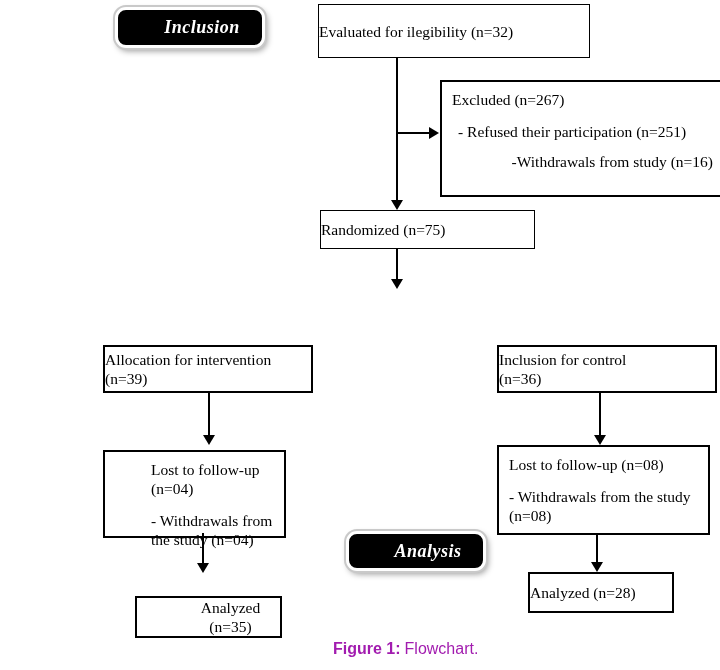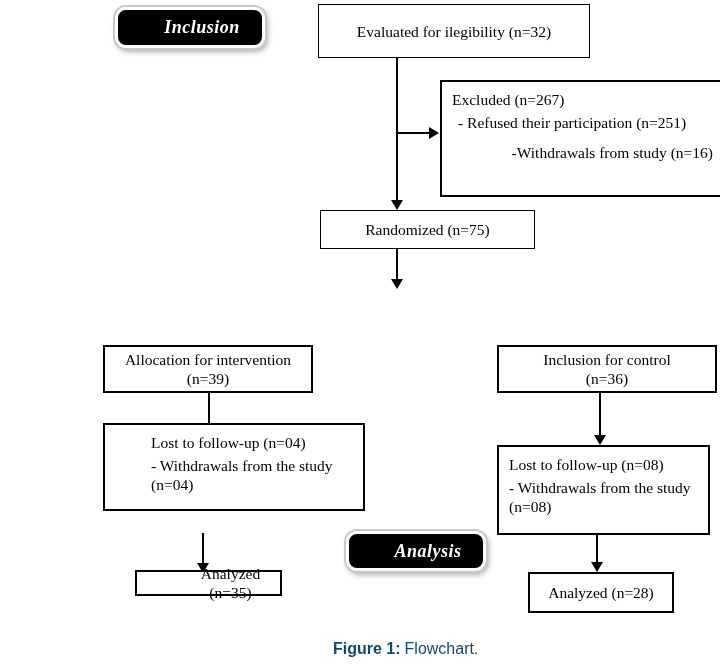--- a/index.html
+++ b/index.html
@@ -15,29 +15,29 @@
     position:absolute;
     background:#ffffff;
     border:2px solid #000000;
     color:#000000;
     font-size:15.5px;
     line-height:19px;
     box-sizing:border-box;
   }
   .box.center{
     display:flex;flex-direction:column;
-    align-items:center;justify-content:center;
+    align-items:flex-start;justify-content:center;
     text-align:center;
   }
   .box.left{
     padding:8px 10px;
     text-align:left;
   }
   .box.left .para{margin:0;}
-  .box.left .gap-md{margin-top:4px;}
+  .box.left .gap-md{margin-top:13px;}
   .box.left .gap-sm{margin-top:11px;text-align:right;}
   .indent{padding-left:6px;}
   .thin{border-width:1.5px;}
   
   .stage{
     position:absolute;
     background:#000000;
     color:#ffffff;
     border:3px solid #ffffff;
     border-radius:11px;
@@ -61,21 +61,21 @@
     position:absolute;width:0;height:0;
     border-top:6px solid transparent;
     border-bottom:6px solid transparent;
     border-left:10px solid #000000;
   }
   
   .caption{
     position:absolute;
     left:333px;top:640px;
     font-family:"Liberation Sans", sans-serif;
-    font-size:16px;color:#0c4a6e;
+    font-size:16px;color:#a21caf;
     white-space:nowrap;
   }
   .caption .cap-label{font-weight:bold;}
   .caption .cap-text{margin-left:4px;}
 </style>
 </head>
 <body>
 
 <div id="canvas">
 
@@ -111,35 +111,35 @@
   <div class="box center" style="left:497px;top:345px;width:220px;height:48px;">
     <span>Inclusion for control</span>
     <span>(n=36)</span>
   </div>
 
   <div class="vline" style="left:208px;top:393px;height:43px;"></div>
   <div class="arrow-down" style="left:203px;top:435px;"></div>
   <div class="vline" style="left:599px;top:393px;height:43px;"></div>
   <div class="arrow-down" style="left:594px;top:435px;"></div>
 
-  <div class="box left" style="left:103px;top:423px;width:262px;height:88px;padding-left:46px;">
+  <div class="box left" style="left:103px;top:450px;width:183px;height:88px;padding-left:46px;">
     <p class="para">Lost to follow-up (n=04)</p>
     <p class="para gap-md">- Withdrawals from the study (n=04)</p>
   </div>
   <div class="box left" style="left:497px;top:445px;width:213px;height:90px;">
     <p class="para">Lost to follow-up (n=08)</p>
     <p class="para gap-md">- Withdrawals from the study (n=08)</p>
   </div>
 
   <div class="vline" style="left:202px;top:533px;height:31px;"></div>
   <div class="arrow-down" style="left:197px;top:563px;"></div>
   <div class="vline" style="left:596px;top:535px;height:29px;"></div>
   <div class="arrow-down" style="left:591px;top:562px;"></div>
 
-  <div class="box center" style="left:135px;top:570px;width:147px;height:26px;padding-left:44px;">
+  <div class="box center" style="left:135px;top:596px;width:147px;height:42px;padding-left:44px;">
     <span>Analyzed (n=35)</span>
   </div>
   <div class="box center" style="left:528px;top:572px;width:146px;height:41px;">
     <span>Analyzed (n=28)</span>
   </div>
 
   <div class="caption">
     <span class="cap-label">Figure 1:</span><span class="cap-text">Flowchart.</span>
   </div>
 

